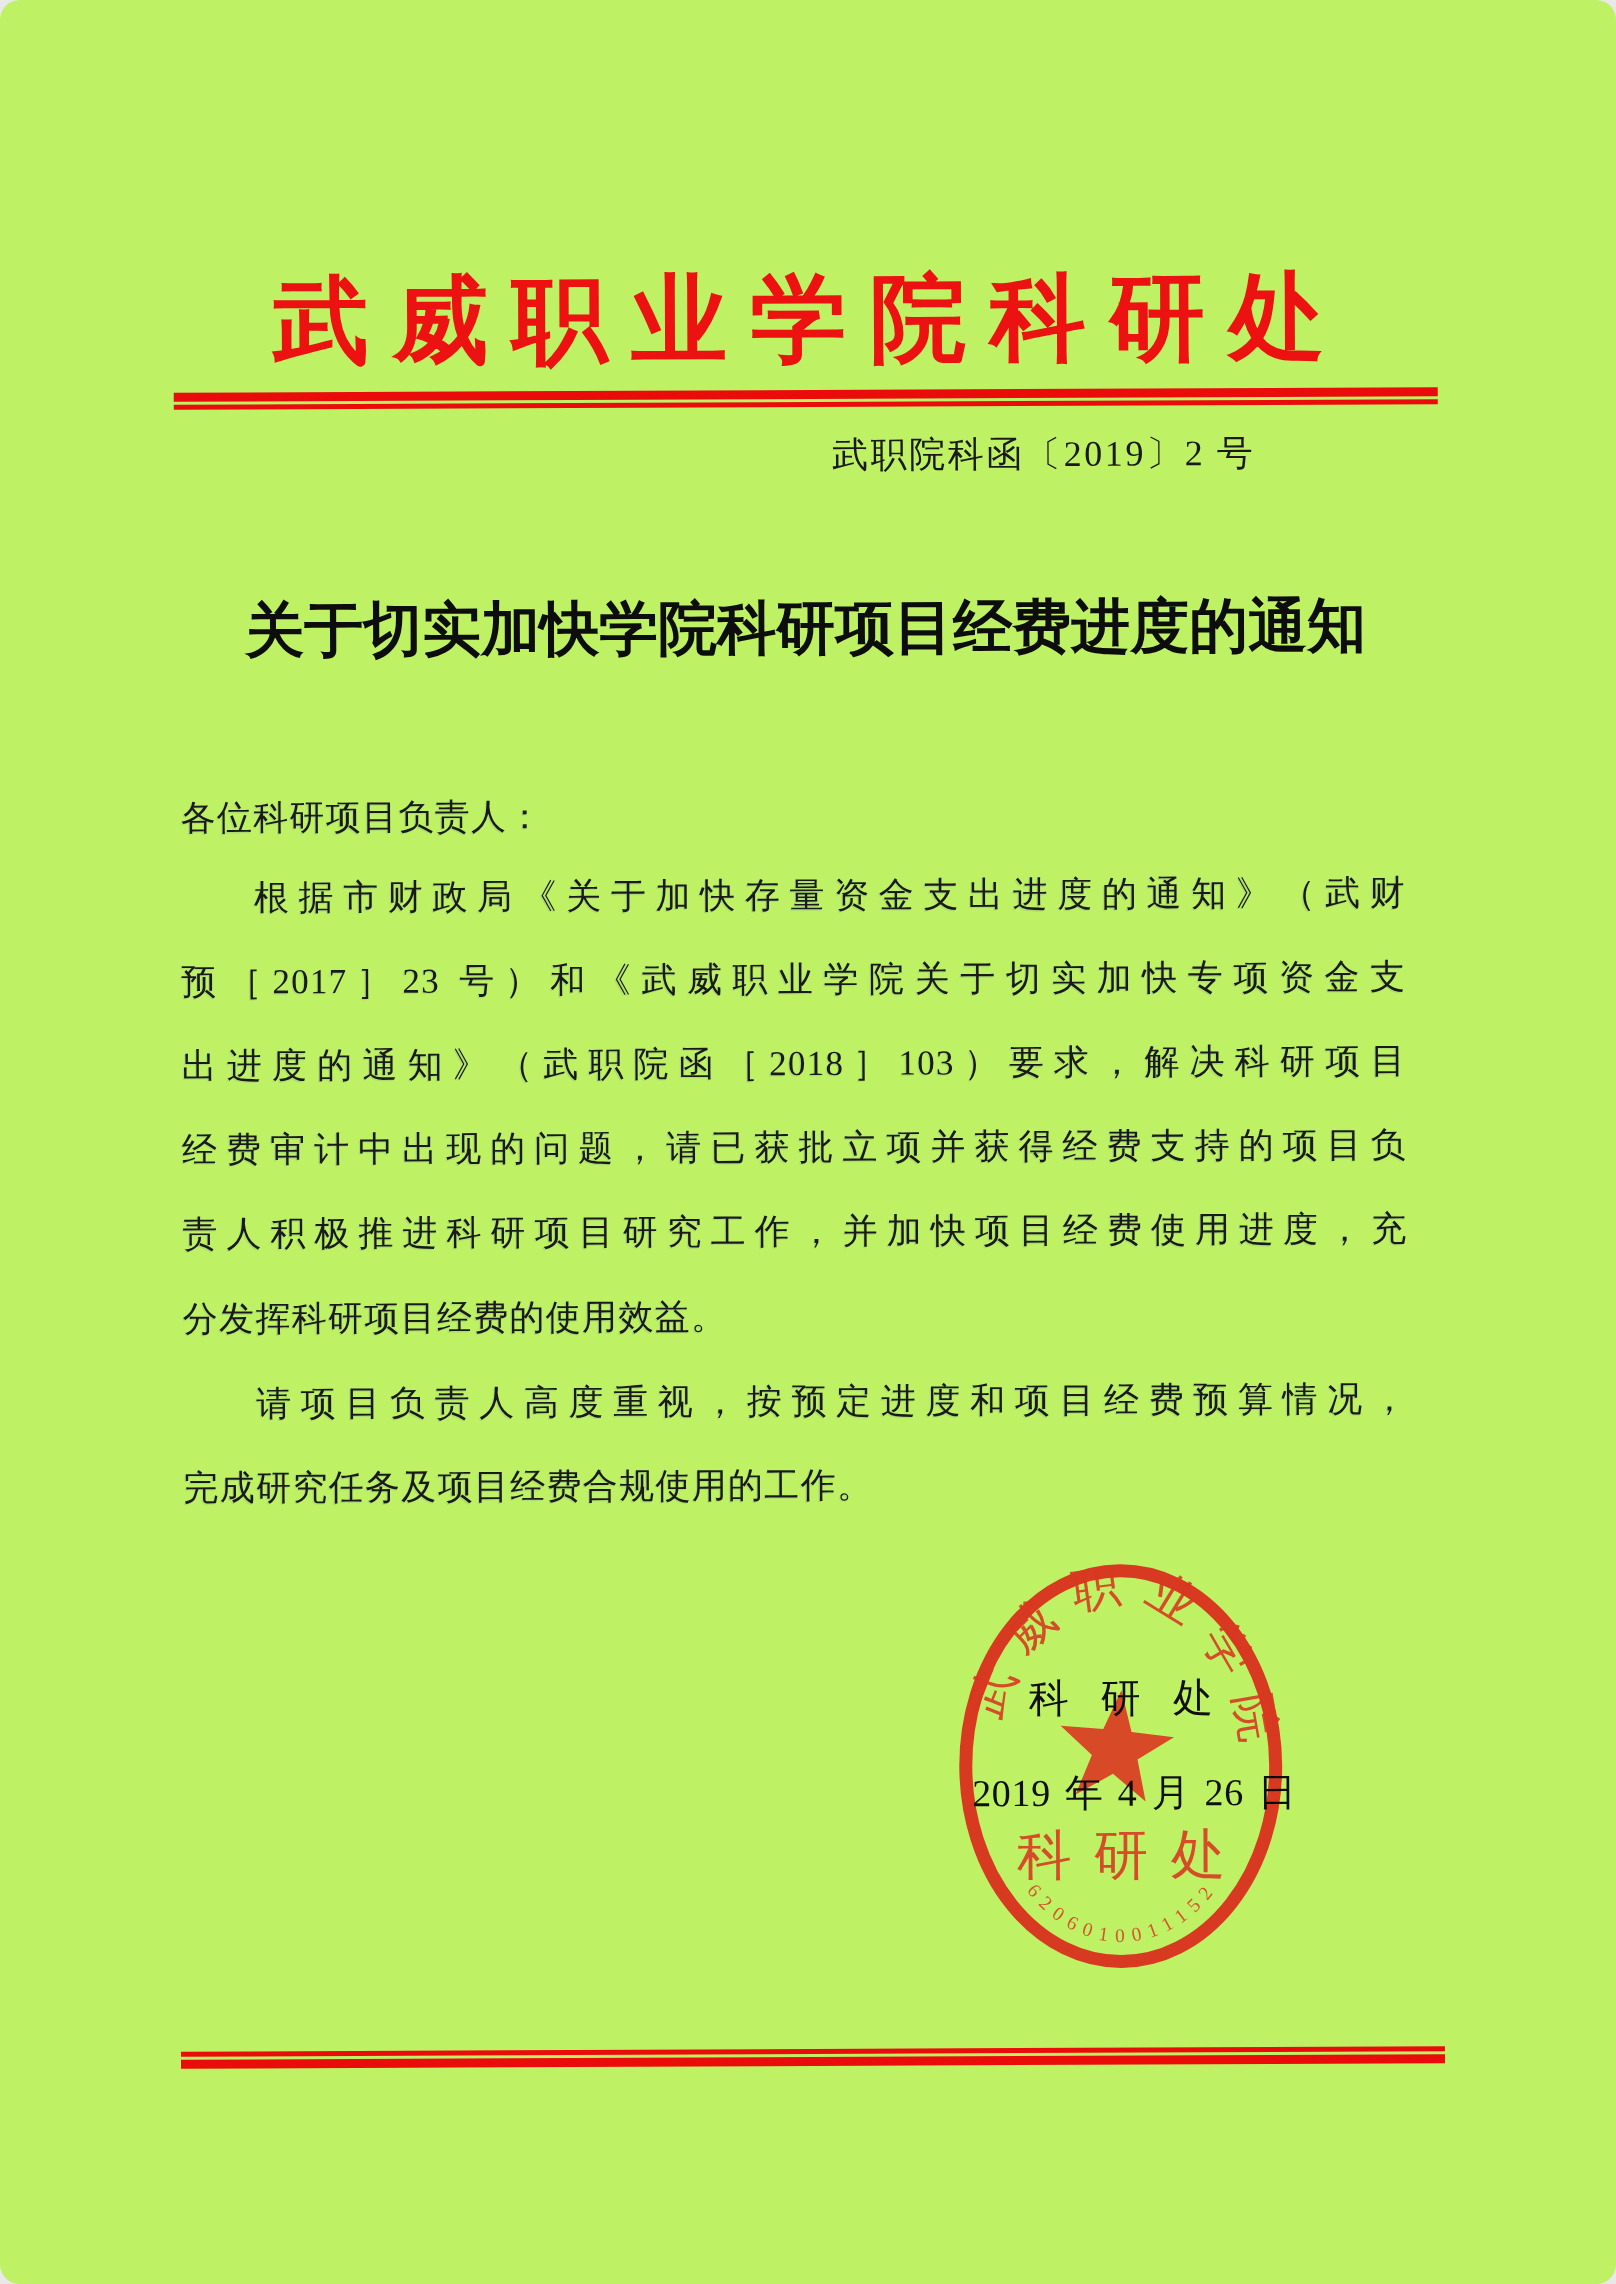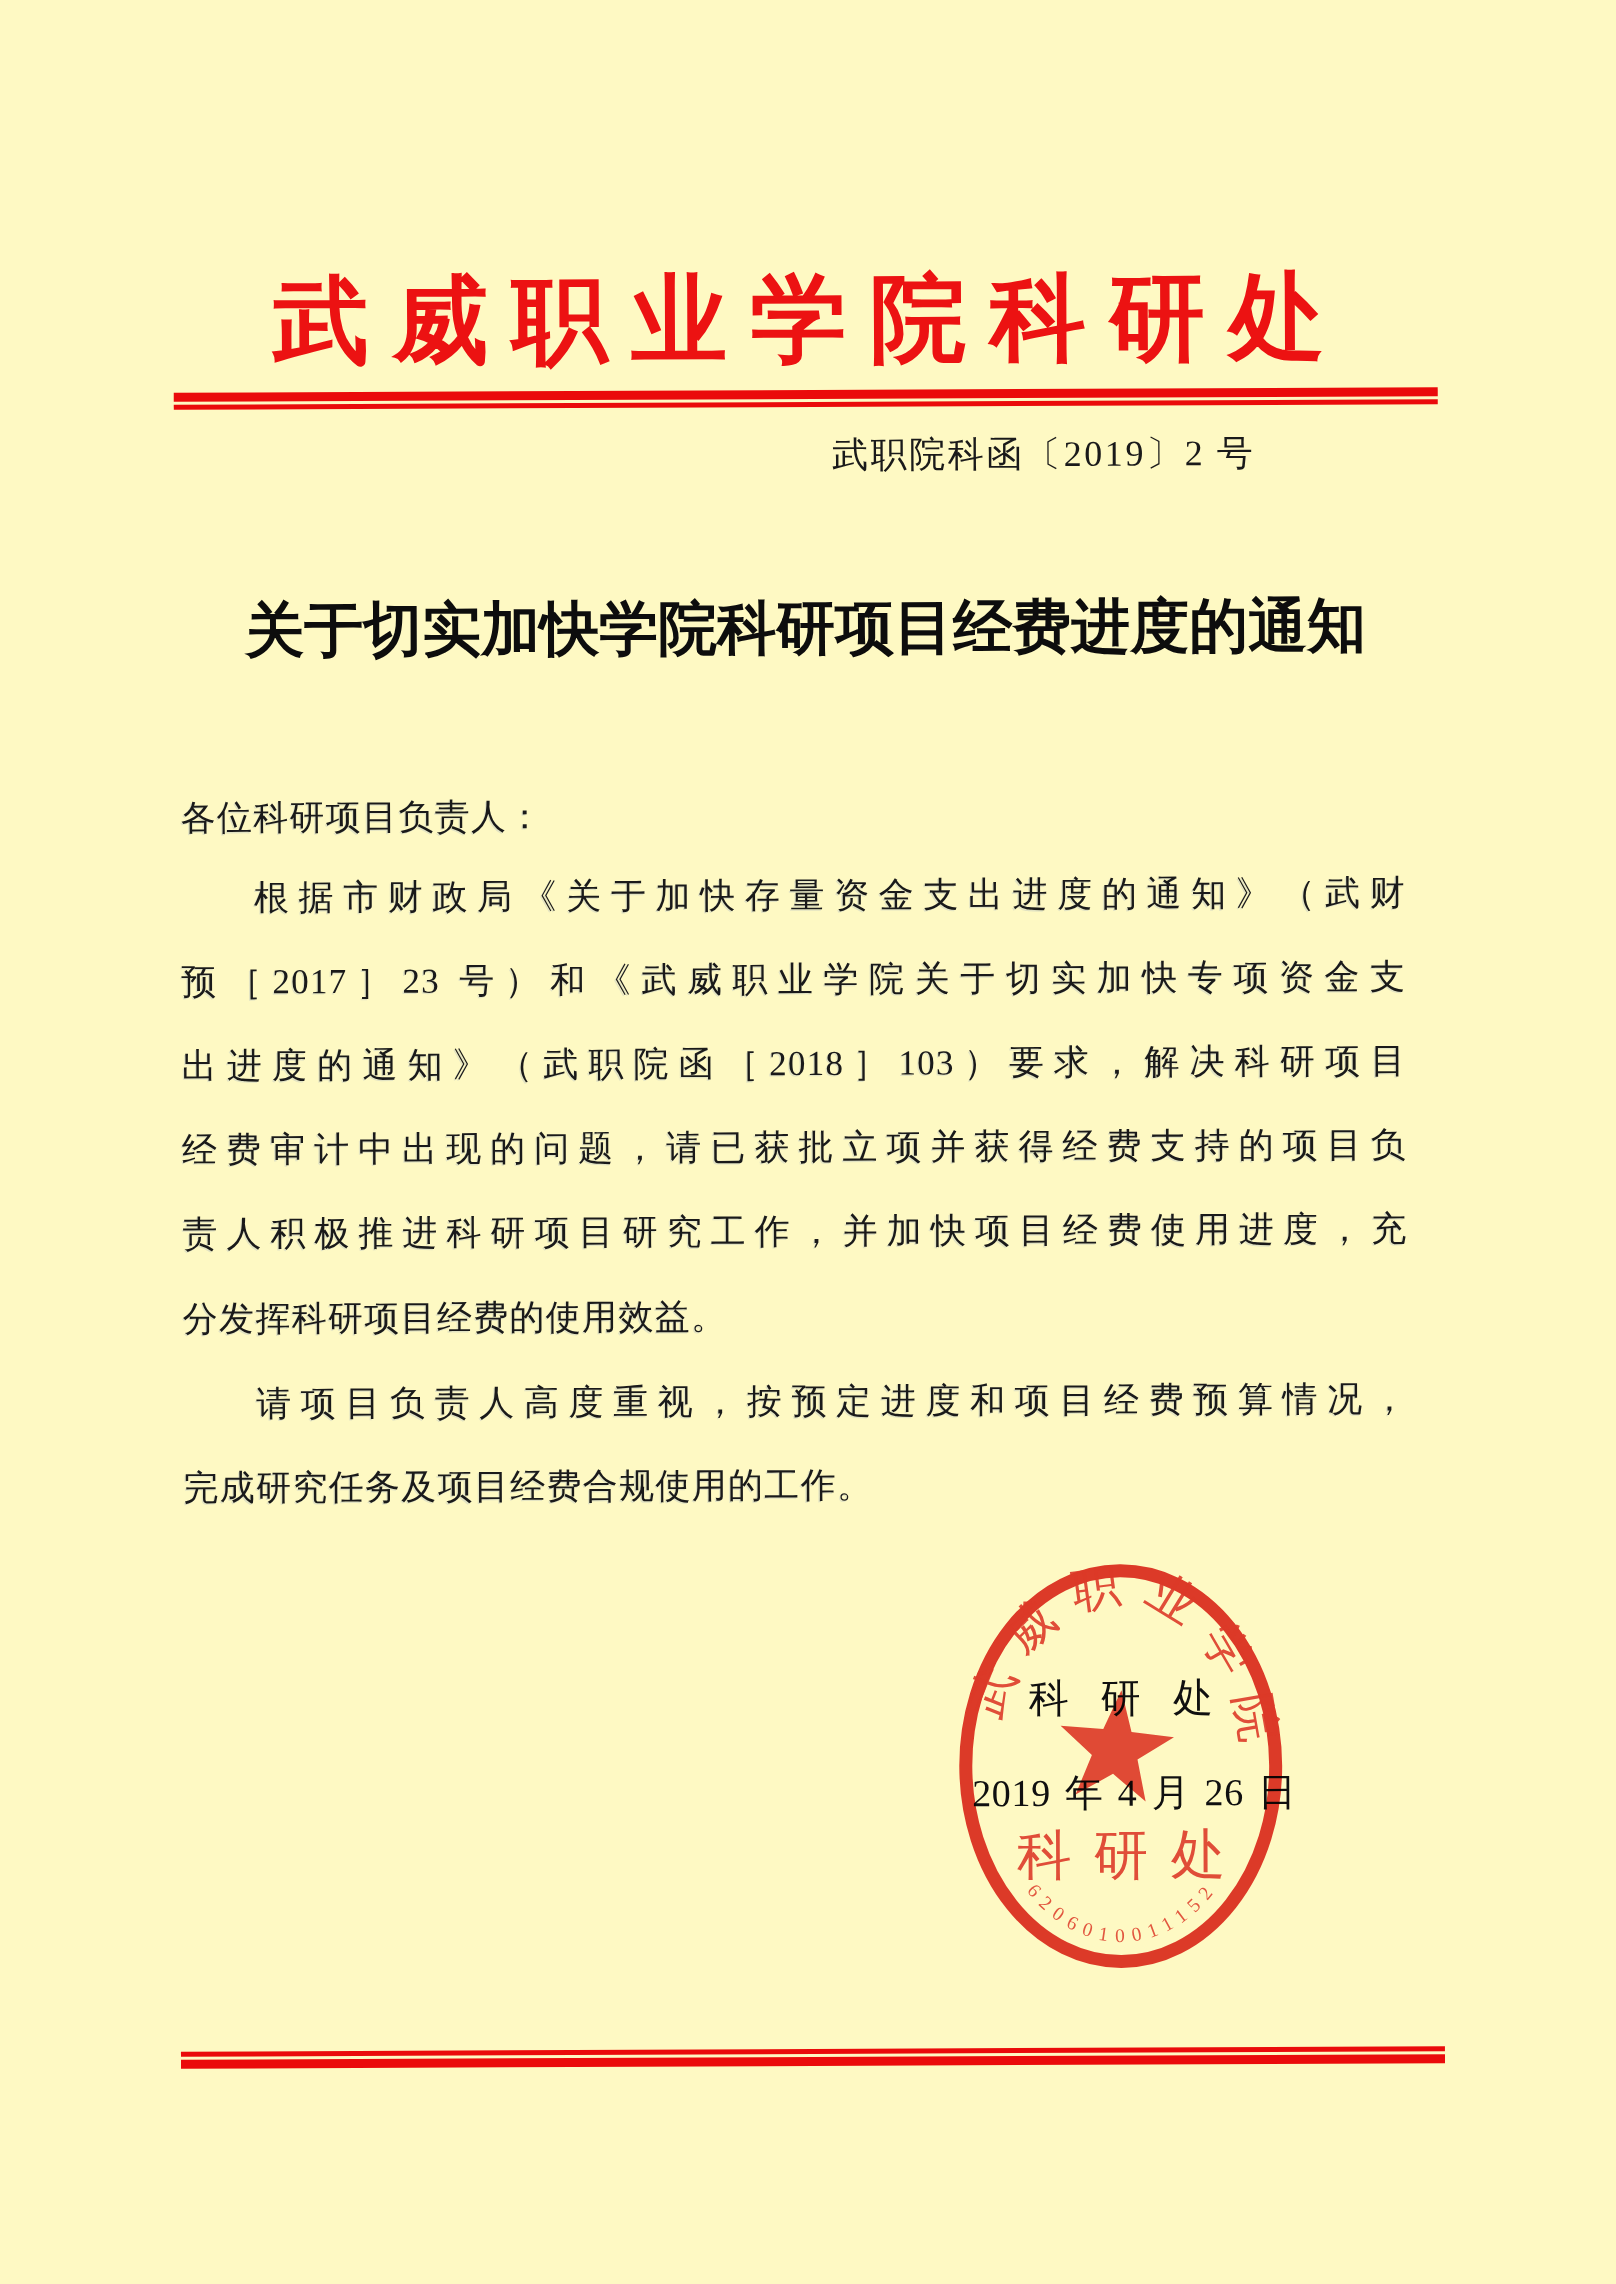--- a/index.html
+++ b/index.html
@@ -1,21 +1,22 @@
 <!DOCTYPE html>
 <html style="--header-red: #ec1212; --rule-red: #ea0b0b; --seal-red: #da2b1c; --ink: #1a1a1a;font-size:10.4px"><head>
 <meta charset="utf-8">
 <style>
   html,body{margin:0;padding:0;background:#e8e8e8;}
   .page{
     position:relative;
     width:1616px;height:2284px;
-    background:#fef9c3;
+    background:#bef264;
     overflow:hidden;
     font-family:"Liberation Serif", serif;
+    border-radius:20px;
   }
   .content{position:absolute;inset:0;transform:rotate(-0.25deg);transform-origin:50% 50%;}
 
   .masthead{
     position:absolute;top:266px;left:0;width:100%;
     text-align:center;
     font-size:96px;line-height:107px;font-weight:700;
     letter-spacing:23.5px;padding-left:11.7px;box-sizing:border-box;
     color:var(--header-red);
     white-space:nowrap;

